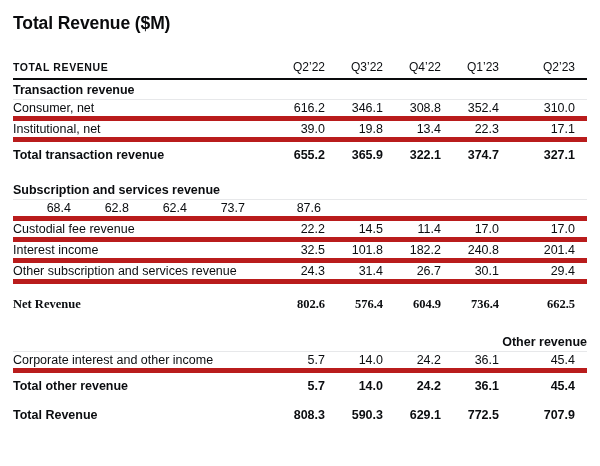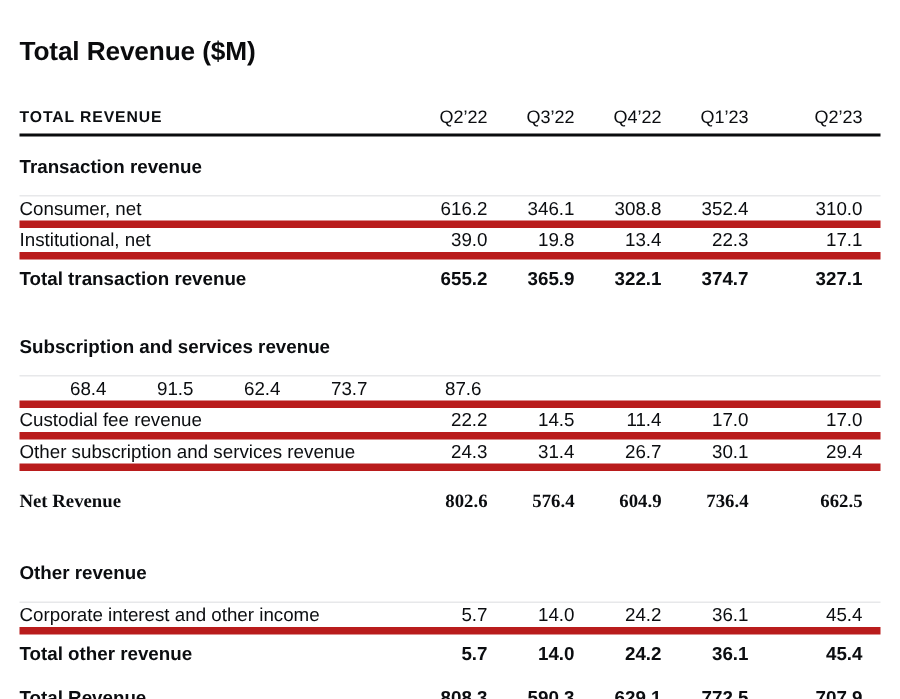--- a/index.html
+++ b/index.html
@@ -9,21 +9,21 @@
     color: #0b0d10;
     position: relative;
     overflow: hidden;
   }
   .page { padding: 0 13px; position: relative; height: 100%; }
 
   .title {
     font-size: 17.5px;
     font-weight: 700;
     letter-spacing: -0.1px;
-    padding-top: 25px;
+    padding-top: 14px;
     line-height: 18px;
     color: #0a0b0d;
   }
 
   .thead {
     display: flex;
     align-items: center;
     margin-top: 24px;
     height: 24px;
     border-bottom: 2px solid #0a0b0d;
@@ -33,29 +33,29 @@
     font-weight: 700;
     letter-spacing: 0.6px;
   }
   .thead .num { font-size: 12px; font-weight: 400; }
 
   .label { flex: 1; font-size: 12.5px; min-width: 0; }
   .num   { width: 58px; flex: none; text-align: right; font-size: 12.5px; }
   .num.last { width: 70px; padding-right: 12px; margin-left: 18px; }
 
   .row { display: flex; align-items: center; }
-  .row.section { height: 40px; border-bottom: 1px solid #e7e8ea; }
+  .row.section { height: 20px; border-bottom: 1px solid #e7e8ea; }
   .row.section .label { font-weight: 700; }
   .row.data    { height: 21px; border-bottom: 5px solid #b91c1c; }
   .row.total   { height: 25px; }
   .row.total .label, .row.total .num { font-weight: 700; }
 
   .gap-13 { margin-top: 13px; }
   .gap-8  { margin-top: 8px; font-family: Liberation Serif, serif;  }
-  .gap-15 { margin-top: 15px; }
+  .gap-15 { margin-top: 15px; text-align: right; }
   .gap-4  { margin-top: 4px;  }
 
   
   .watermark {
     position: absolute;
     right: 13px;
     bottom: 4px;
     display: flex;
     align-items: center;
     pointer-events: none;
@@ -129,32 +129,40 @@
         <div class="num">365.9</div>
         <div class="num">322.1</div>
         <div class="num">374.7</div>
         <div class="num last">327.1</div>
       </div>
       <div class="row section gap-13">
         <div class="label">Subscription and services revenue</div>
       </div>
       <div class="row data">
         <div class="num">68.4</div>
-        <div class="num">91.5</div>
+        <div class="num">62.8</div>
         <div class="num">62.4</div>
         <div class="num">73.7</div>
         <div class="num last">87.6</div>
       </div>
       <div class="row data">
         <div class="label">Custodial fee revenue</div>
         <div class="num">22.2</div>
         <div class="num">14.5</div>
         <div class="num">11.4</div>
         <div class="num">17.0</div>
         <div class="num last">17.0</div>
+      </div>
+      <div class="row data">
+        <div class="label">Interest income</div>
+        <div class="num">32.5</div>
+        <div class="num">101.8</div>
+        <div class="num">182.2</div>
+        <div class="num">240.8</div>
+        <div class="num last">201.4</div>
       </div>
       <div class="row data">
         <div class="label">Other subscription and services revenue</div>
         <div class="num">24.3</div>
         <div class="num">31.4</div>
         <div class="num">26.7</div>
         <div class="num">30.1</div>
         <div class="num last">29.4</div>
       </div>
       <div class="row total gap-8">

